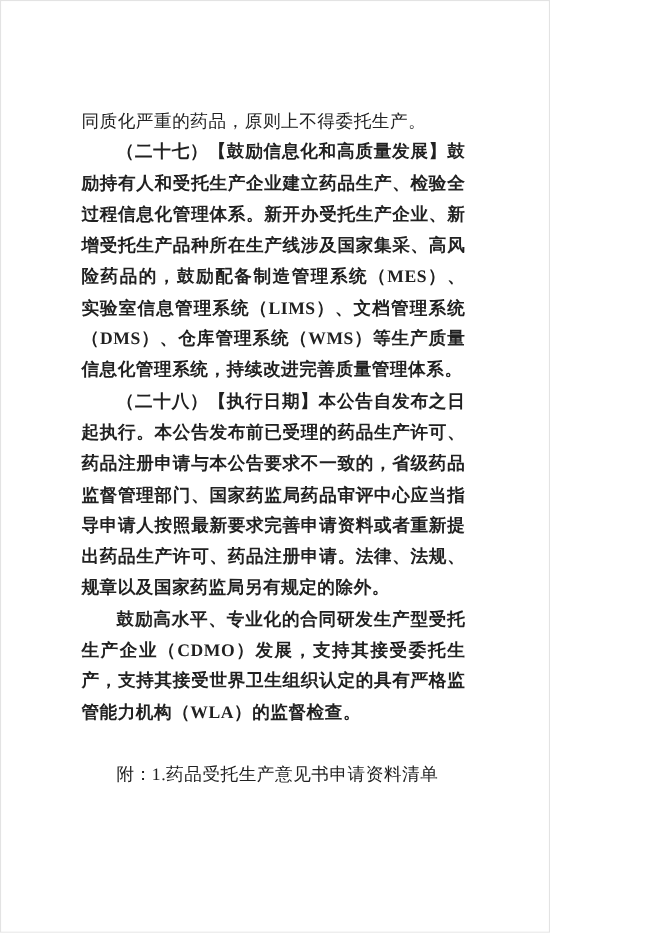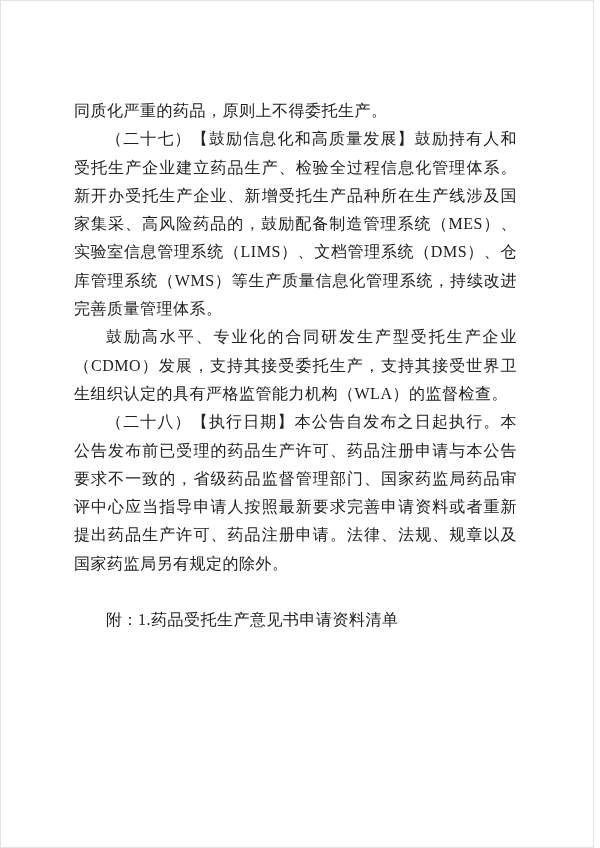--- a/index.html
+++ b/index.html
@@ -2,37 +2,38 @@
 <html><head>
 <meta charset="utf-8">
 <style>
   * { margin: 0; padding: 0; box-sizing: border-box; }
   html, body { width: 600px; background: #ffffff; }
   body {
     font-family: "Liberation Serif", "DejaVu Serif", serif;
   }
   .page {
     position: relative;
-    width: 594px;
+    width: 500px;
     height: 848px;
     background: #ffffff;
     border: 1px solid #e3e3e3;
     padding: 96px 76px 0 73px;
     color: #212121;
     font-size: 16px;
     line-height: 28.3px;
     overflow: hidden;
   }
   .doc-body p {
     text-align: justify;
     text-align-last: left;
     letter-spacing: 0.5px;
   }
   .doc-body p.indent {
     text-indent: 2em;
+    font-weight: bold;
   }
   .attachment {
     display: flex;
     margin-top: 28px;
     padding-left: 32px;
     text-align: left;
   }
   .attach-label {
     flex: none;
     white-space: nowrap;
@@ -48,22 +49,22 @@
     letter-spacing: 0.5px;
   }
 </style>
 </head>
 <body>
 
 <div class="page">
   <div class="doc-body">
     <p>同质化严重的药品，原则上不得委托生产。</p>
     <p class="indent">（二十七）【鼓励信息化和高质量发展】鼓励持有人和受托生产企业建立药品生产、检验全过程信息化管理体系。新开办受托生产企业、新增受托生产品种所在生产线涉及国家集采、高风险药品的，鼓励配备制造管理系统（MES）、实验室信息管理系统（LIMS）、文档管理系统（DMS）、仓库管理系统（WMS）等生产质量信息化管理系统，持续改进完善质量管理体系。</p>
+    <p class="indent">（二十八）【执行日期】本公告自发布之日起执行。本公告发布前已受理的药品生产许可、药品注册申请与本公告要求不一致的，省级药品监督管理部门、国家药监局药品审评中心应当指导申请人按照最新要求完善申请资料或者重新提出药品生产许可、药品注册申请。法律、法规、规章以及国家药监局另有规定的除外。</p>
     <p class="indent">鼓励高水平、专业化的合同研发生产型受托生产企业（CDMO）发展，支持其接受委托生产，支持其接受世界卫生组织认定的具有严格监管能力机构（WLA）的监督检查。</p>
-    <p class="indent">（二十八）【执行日期】本公告自发布之日起执行。本公告发布前已受理的药品生产许可、药品注册申请与本公告要求不一致的，省级药品监督管理部门、国家药监局药品审评中心应当指导申请人按照最新要求完善申请资料或者重新提出药品生产许可、药品注册申请。法律、法规、规章以及国家药监局另有规定的除外。</p>
 
     <div class="attachment">
       <span class="attach-label">附：</span>
       <div class="attach-items">
         <div class="attach-item">1.药品受托生产意见书申请资料清单</div>
       </div>
     </div>
   </div>
 </div>
 

